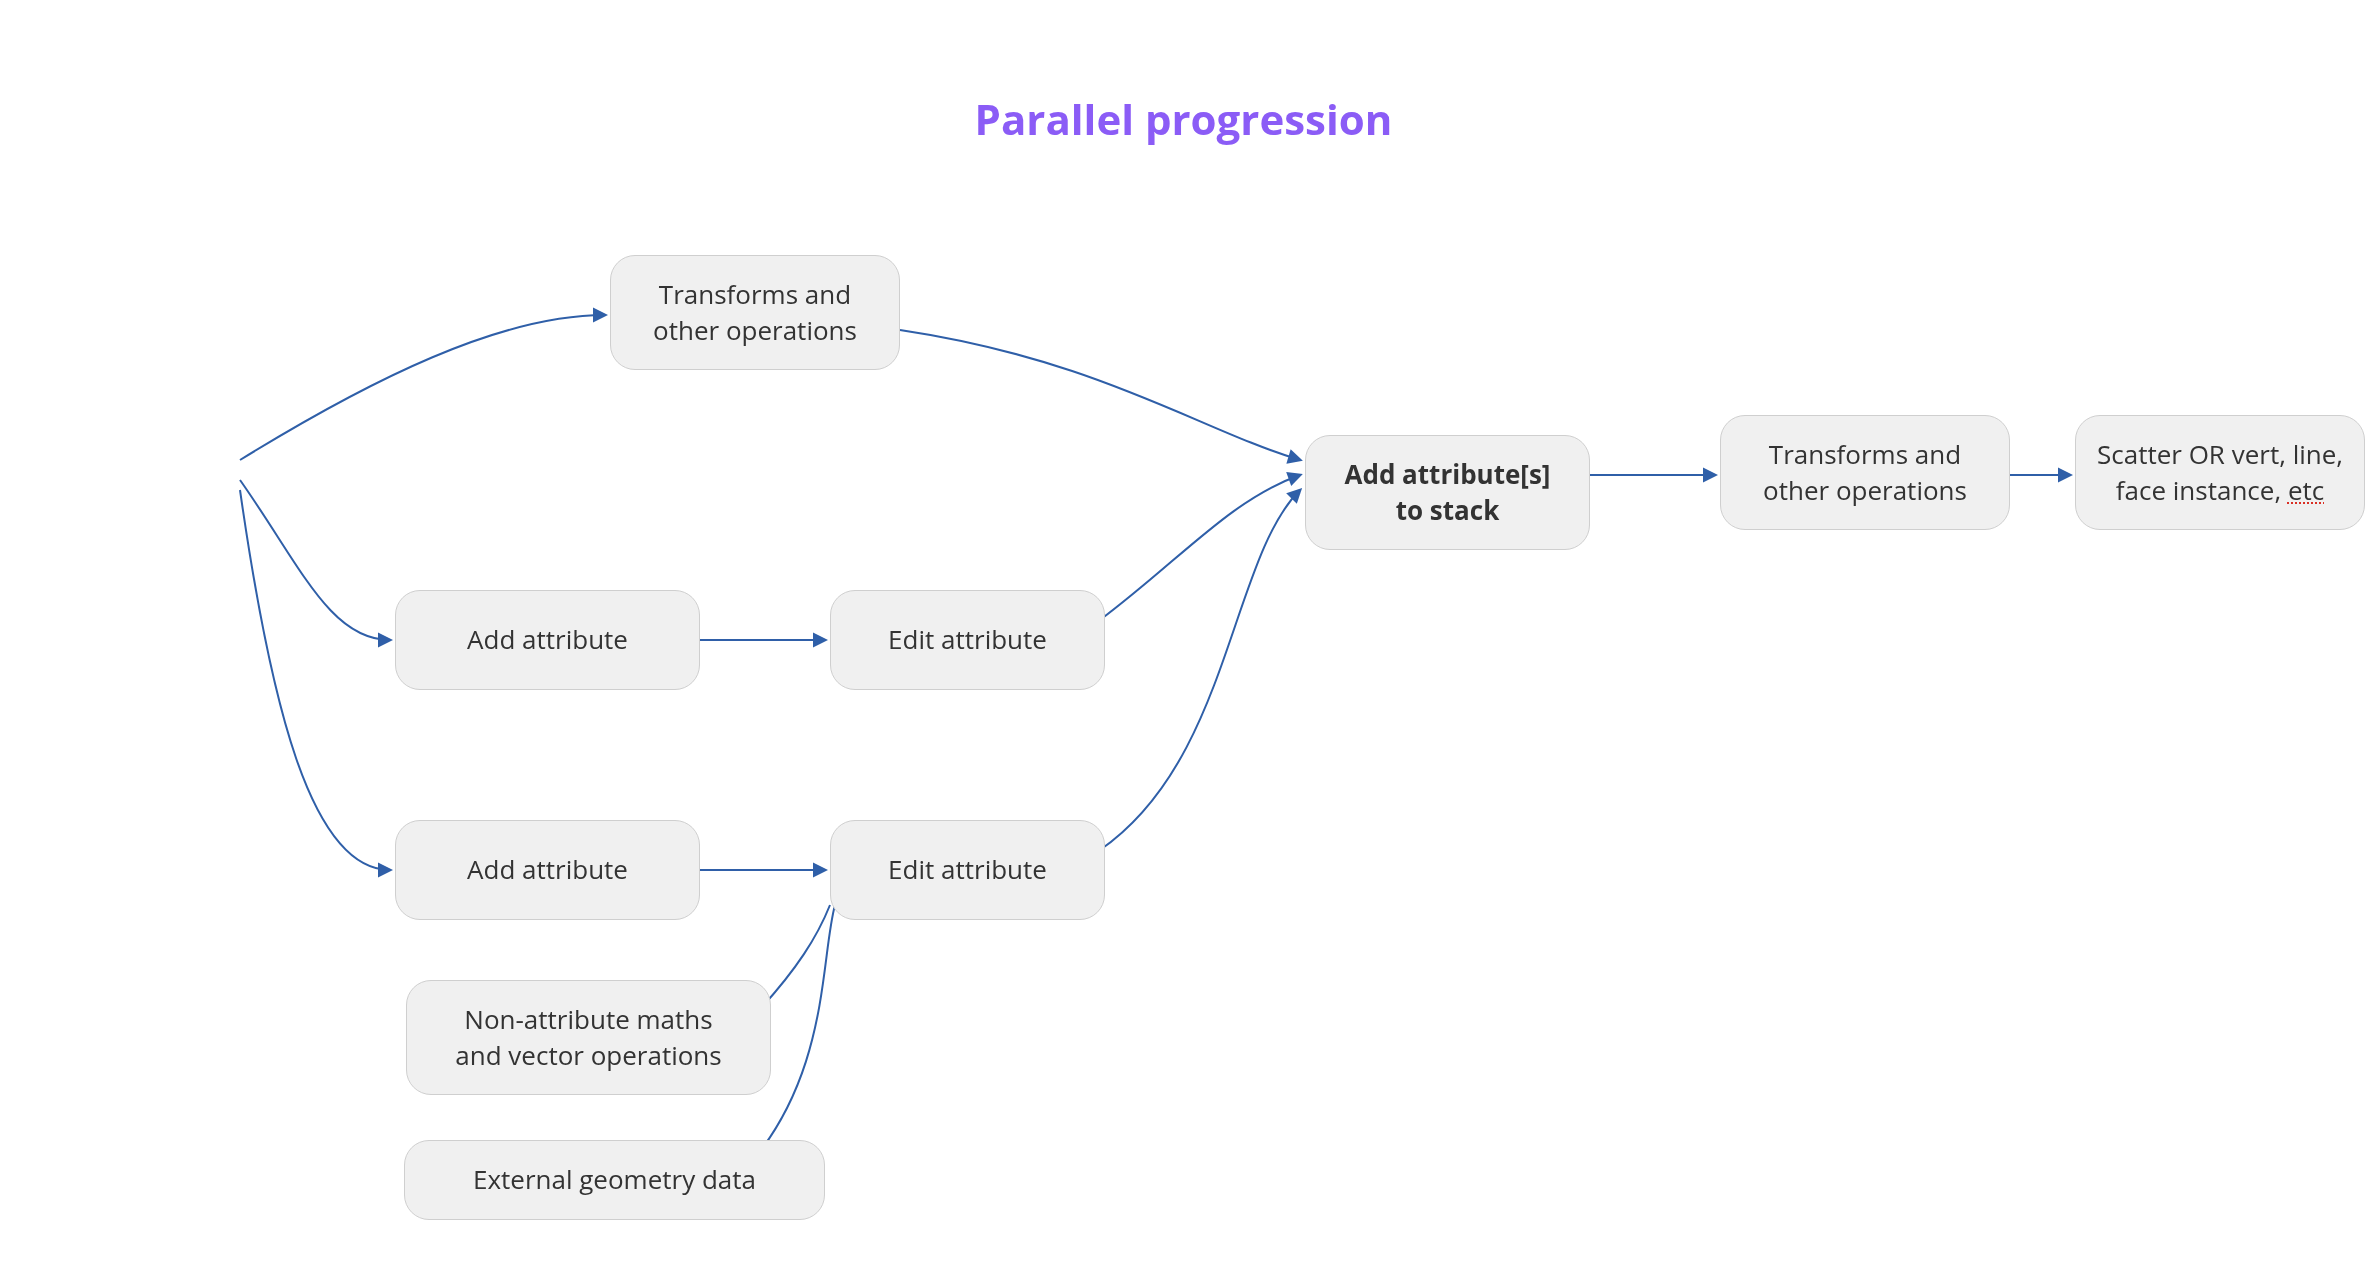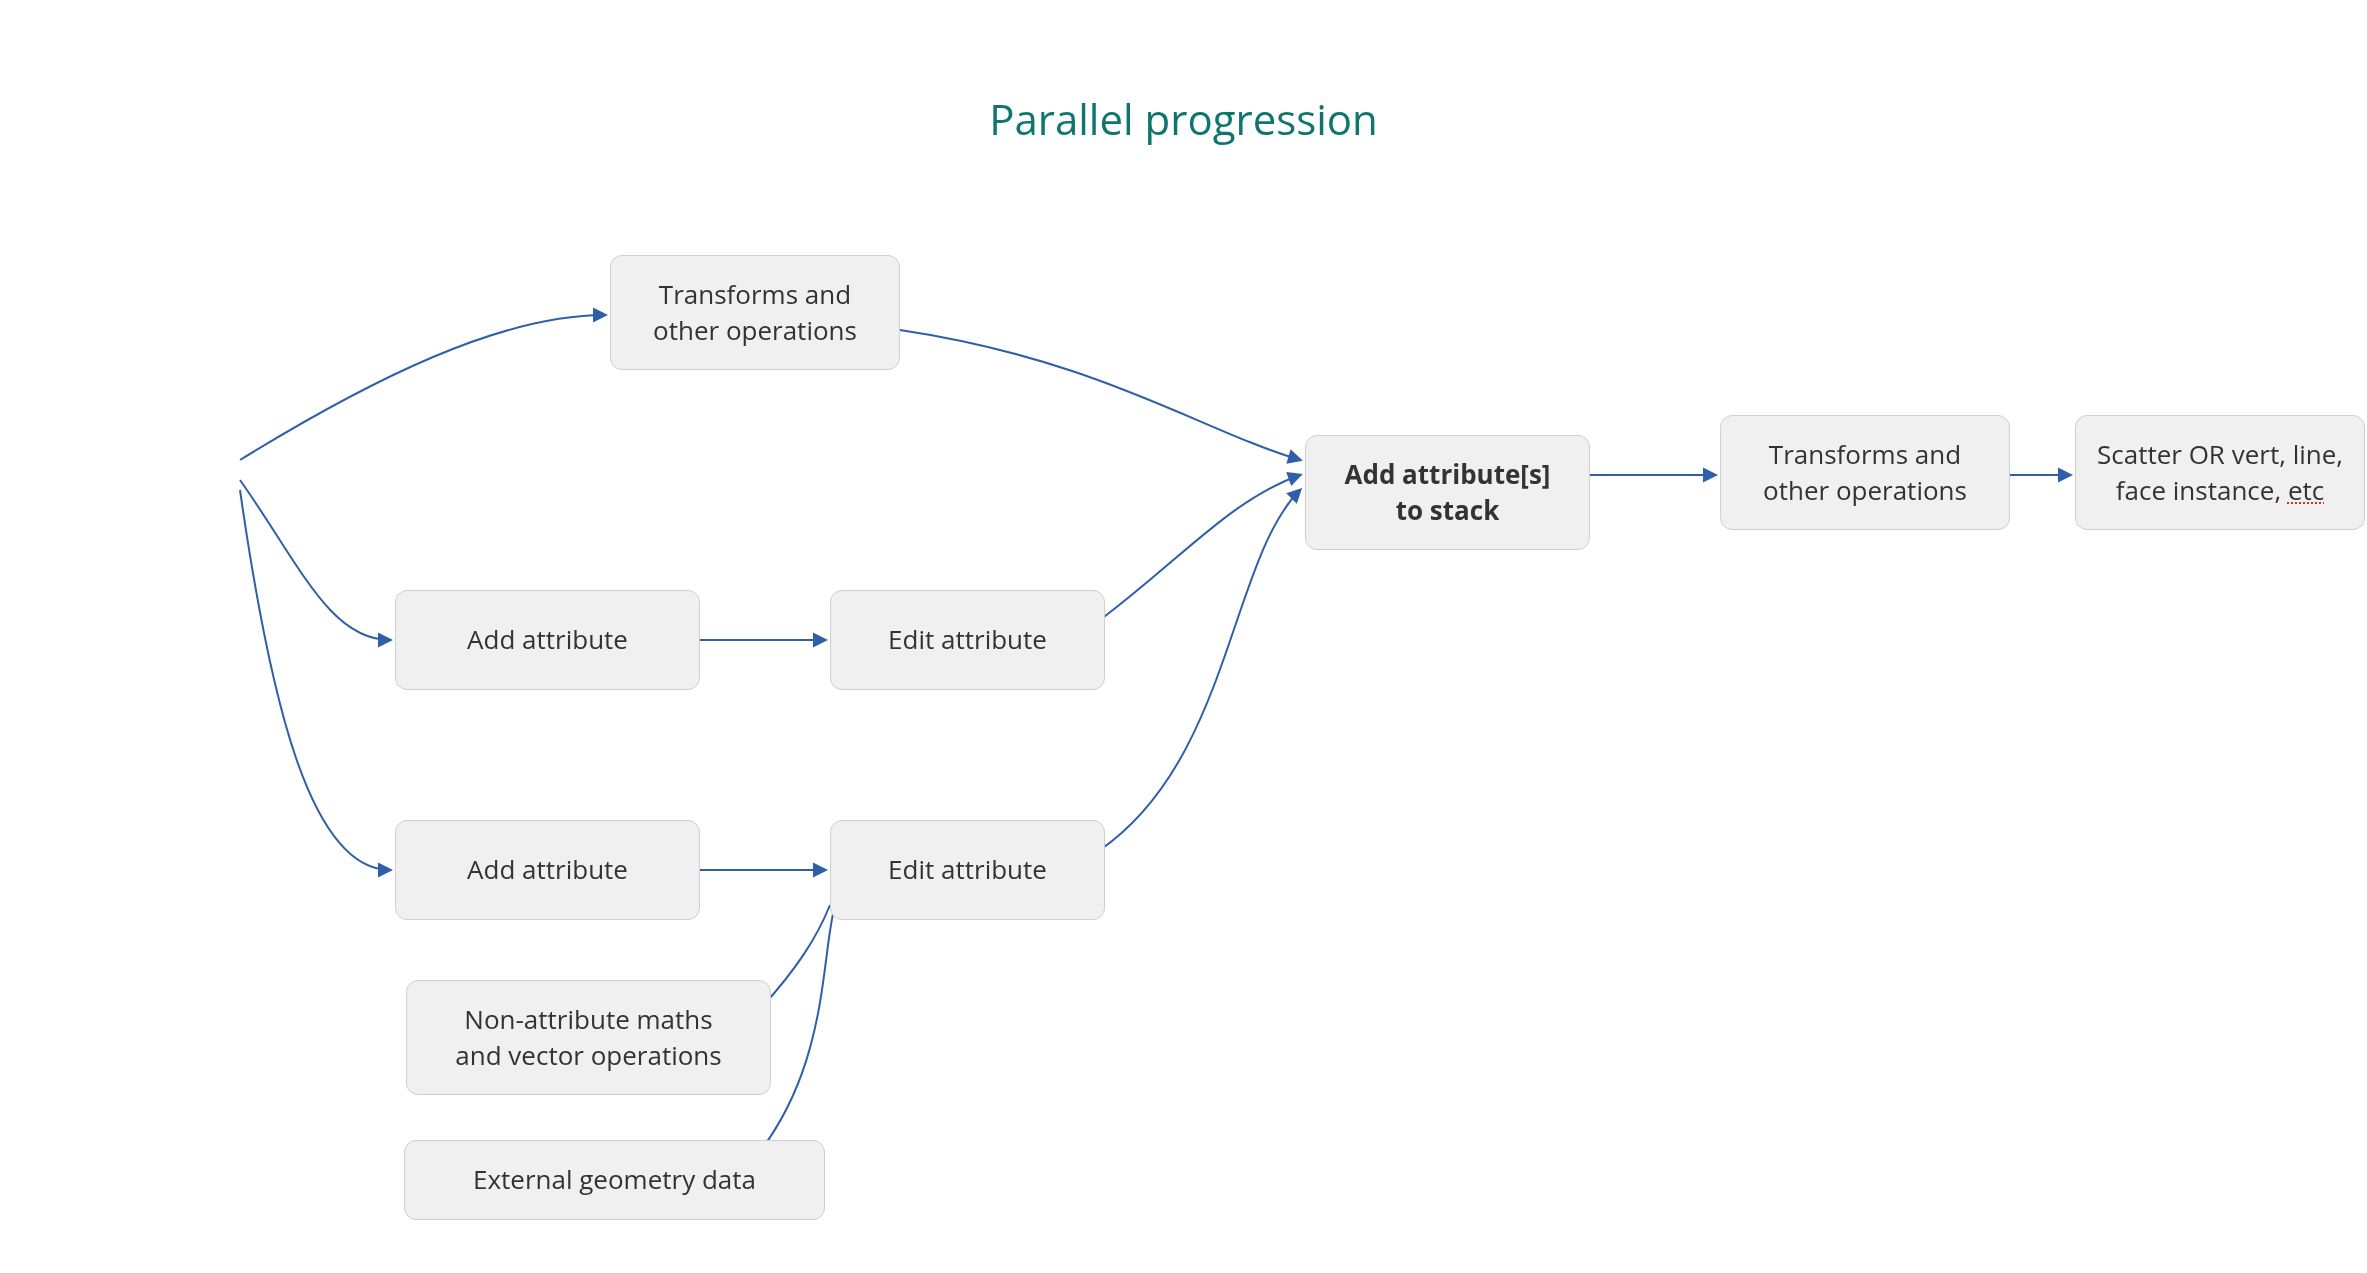--- a/index.html
+++ b/index.html
@@ -16,28 +16,28 @@
     width: 2367px;
     height: 1273px;
   }
   .title {
     position: absolute;
     left: 0;
     width: 2367px;
     top: 90px;
     text-align: center;
     font-size: 42px;
-    font-weight: 400;
-    color: #0f766e;
+    font-weight: 700;
+    color: #8b5cf6;
   }
   .node {
     position: absolute;
     background: #f0f0f0;
     border: 1px solid #cfcfcf;
-    border-radius: 12px;
+    border-radius: 25px;
     display: flex;
     align-items: center;
     justify-content: center;
     text-align: center;
     font-size: 26px;
     line-height: 1.35;
     color: #333;
     padding: 10px 20px;
     box-sizing: border-box;
   }

